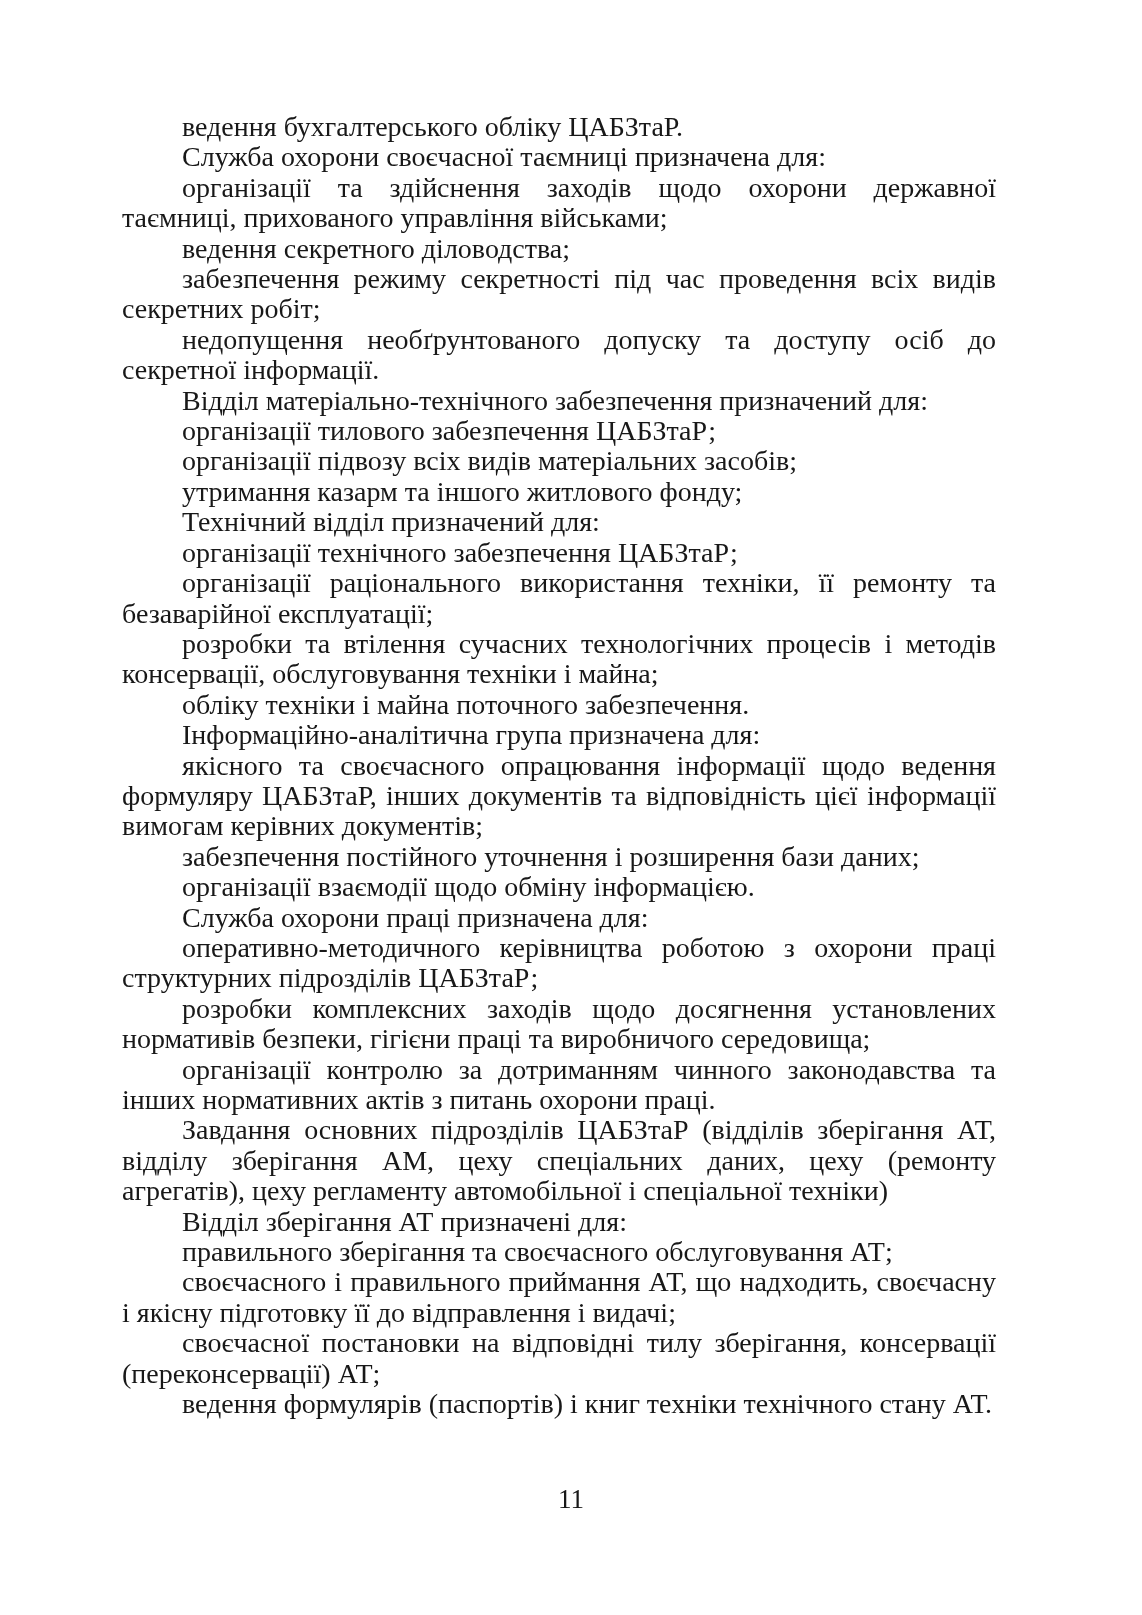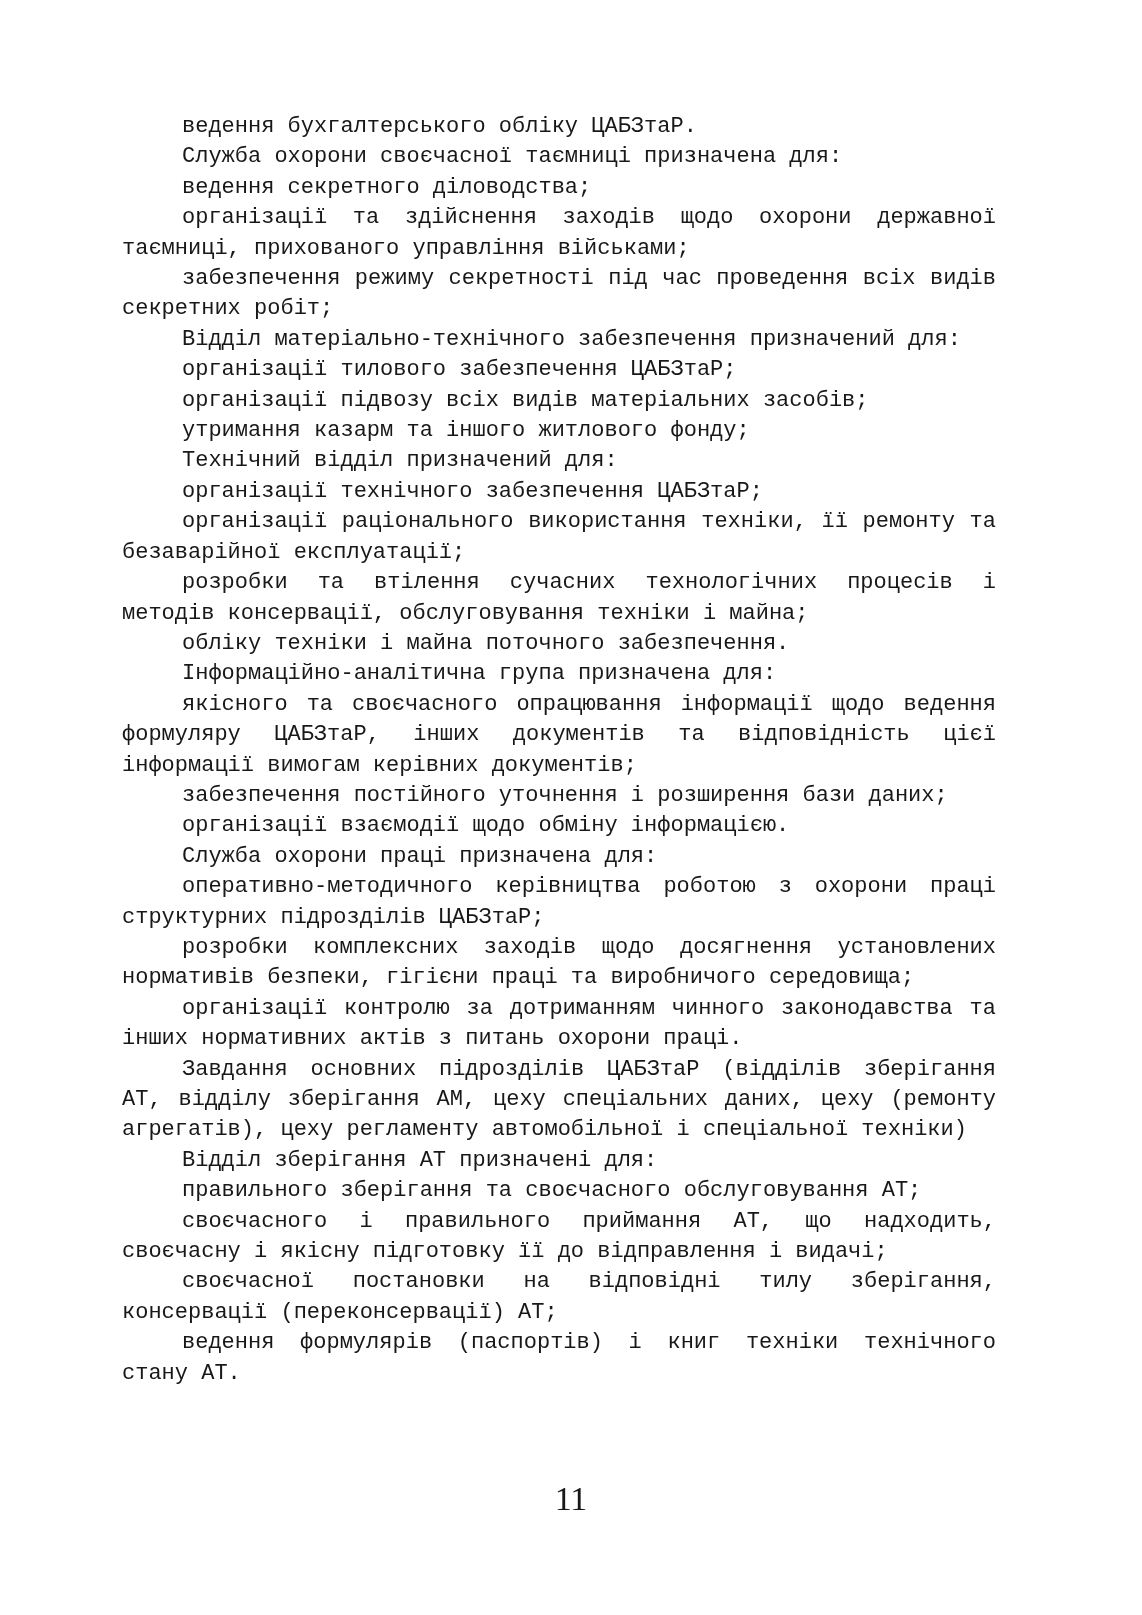--- a/index.html
+++ b/index.html
@@ -18,56 +18,57 @@
   }
   .text-column {
     position: absolute;
     left: 122px;
     top: 112px;
     width: 874px;
   }
   p.para {
     margin: 0;
     padding: 0;
-    font-family: Liberation Mono, monospace;
-    font-size: 22px;
+    font-family: Liberation Serif, serif;
+    font-size: 28px;
     line-height: 30.4px;
     color: #181818;
     text-align: justify;
     text-justify: inter-word;
     text-indent: 60px;
     hyphens: none;
     -webkit-hyphens: none;
   }
   p.para.last-line-left {
     text-align-last: left;
   }
   .page-number {
     position: absolute;
     left: 0;
     right: 0;
     top: 1484px;
     text-align: center;
     font-family: "Liberation Serif", "DejaVu Serif", serif;
-    font-size: 34px;
+    font-size: 27px;
     line-height: 30px;
     color: #181818;
   }
 </style>
 </head>
 <body>
 
 <div class="page">
 
   <div class="text-column">
     <p class="para last-line-left">ведення бухгалтерського обліку ЦАБЗтаР.</p>
     <p class="para last-line-left">Служба охорони своєчасної таємниці призначена для:</p>
+    <p class="para last-line-left">організації та здійснення заходів щодо охорони державної таємниці, прихованого управління військами;</p>
     <p class="para last-line-left">ведення секретного діловодства;</p>
-    <p class="para last-line-left">організації та здійснення заходів щодо охорони державної таємниці, прихованого управління військами;</p>
     <p class="para last-line-left">забезпечення режиму секретності під час проведення всіх видів секретних робіт;</p>
+    <p class="para last-line-left">недопущення необґрунтованого допуску та доступу осіб до секретної інформації.</p>
     <p class="para last-line-left">Відділ матеріально-технічного забезпечення призначений для:</p>
     <p class="para last-line-left">організації тилового забезпечення ЦАБЗтаР;</p>
     <p class="para last-line-left">організації підвозу всіх видів матеріальних засобів;</p>
     <p class="para last-line-left">утримання казарм та іншого житлового фонду;</p>
     <p class="para last-line-left">Технічний відділ призначений для:</p>
     <p class="para last-line-left">організації технічного забезпечення ЦАБЗтаР;</p>
     <p class="para last-line-left">організації раціонального використання техніки, її ремонту та безаварійної експлуатації;</p>
     <p class="para last-line-left">розробки та втілення сучасних технологічних процесів і методів консервації, обслуговування техніки і майна;</p>
     <p class="para last-line-left">обліку техніки і майна поточного забезпечення.</p>
     <p class="para last-line-left">Інформаційно-аналітична група призначена для:</p>

